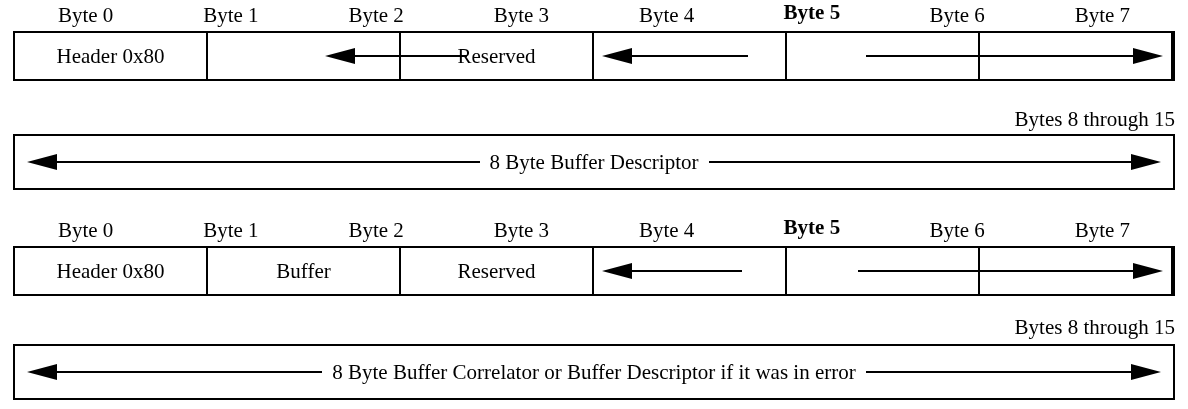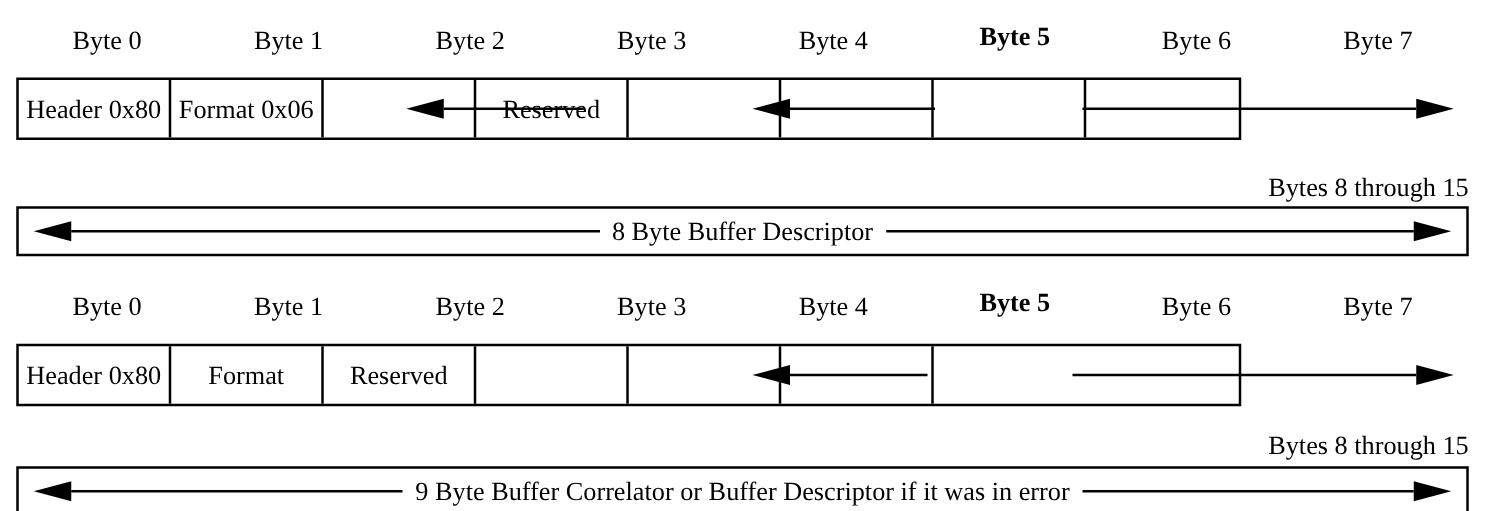--- a/index.html
+++ b/index.html
@@ -9,21 +9,21 @@
     width: 1188px;
     height: 409px;
     font-family: "Liberation Serif", "DejaVu Serif", serif;
     color: #000000;
     overflow: hidden;
   }
   .page {
     position: relative;
     width: 1188px;
     height: 409px;
-    padding: 20px 0 0 13px;
+    padding: 3px 0 0 13px;
     box-sizing: border-box;
   }
   .grid8 {
     width: 1162px;
     display: grid;
     grid-template-columns: repeat(8, 1fr);
   }
   .byte-labels {
     height: 24px;
     line-height: 24px;
@@ -33,27 +33,27 @@
     text-align: center;
     white-space: nowrap;
   }
   .byte-labels .raised {
     position: relative;
     top: -3px;
     font-weight: bold;
   }
   .byte-row {
     position: relative;
-    width: 980px;
+    width: 1162px;
     height: 50px;
     border: 2px solid #000;
     box-sizing: border-box;
-    margin-top: 18px;
+    margin-top: 4px;
     display: grid;
-    grid-template-columns: repeat(8, 1fr);
+    grid-template-columns: repeat(6, 1fr);
   }
   .cell {
     border-right: 2px solid #000;
     display: flex;
     align-items: center;
     justify-content: center;
     font-size: 21px;
     white-space: nowrap;
     overflow: visible;
   }
@@ -86,21 +86,21 @@
     width: 1162px;
     text-align: right;
     font-size: 21px;
     height: 24px;
     line-height: 24px;
   }
   .f1 .bytes-label { margin-top: 26px; }
   .f2 .bytes-label { margin-top: 19px; }
   .wide-box {
     width: 1162px;
-    height: 40px;
+    height: 56px;
     border: 2px solid #000;
     box-sizing: border-box;
     display: flex;
     align-items: center;
     padding: 0 12px;
     font-size: 21px;
   }
   .f1 .wide-box { margin-top: 3px; }
   .f2 .wide-box { margin-top: 5px; }
   .warrow {
@@ -131,23 +131,20 @@
       <div class="blabel">Byte 4</div>
       <div class="blabel raised">Byte 5</div>
       <div class="blabel">Byte 6</div>
       <div class="blabel">Byte 7</div>
     </div>
 
     <div class="byte-row">
       <div class="cell">
         <span>Header 0x80</span>
       </div>
-      <div class="cell">
-        <span>Format 0x06</span>
-      </div>
       <div class="cell"></div>
       <div class="cell">
         <span>Reserved</span>
       </div>
       <div class="cell"></div>
       <div class="cell"></div>
       <div class="cell"></div>
 
       <div class="arrow-abs" style="left:310px; width:142px;">
         <span class="tri-l"></span>
@@ -190,21 +187,21 @@
       <div class="blabel raised">Byte 5</div>
       <div class="blabel">Byte 6</div>
       <div class="blabel">Byte 7</div>
     </div>
 
     <div class="byte-row">
       <div class="cell">
         <span>Header 0x80</span>
       </div>
       <div class="cell">
-        <span>Format</span>
+        <span>Buffer</span>
       </div>
       <div class="cell">
         <span>Reserved</span>
       </div>
       <div class="cell"></div>
       <div class="cell"></div>
       <div class="cell"></div>
 
       <div class="arrow-abs" style="left:587px; width:140px;">
         <span class="tri-l"></span>
@@ -216,21 +213,21 @@
       </div>
     </div>
 
     <div class="bytes-label">Bytes 8 through 15</div>
 
     <div class="wide-box">
       <span class="warrow">
         <span class="tri-l"></span>
           <span class="shaft"></span>
       </span>
-      <span class="wide-label">9 Byte Buffer Correlator or Buffer Descriptor if it was in error</span>
+      <span class="wide-label">8 Byte Buffer Correlator or Buffer Descriptor if it was in error</span>
       <span class="warrow">
         <span class="shaft"></span>
           <span class="tri-r"></span>
       </span>
     </div>
 
   </section>
 
 </div>
 

